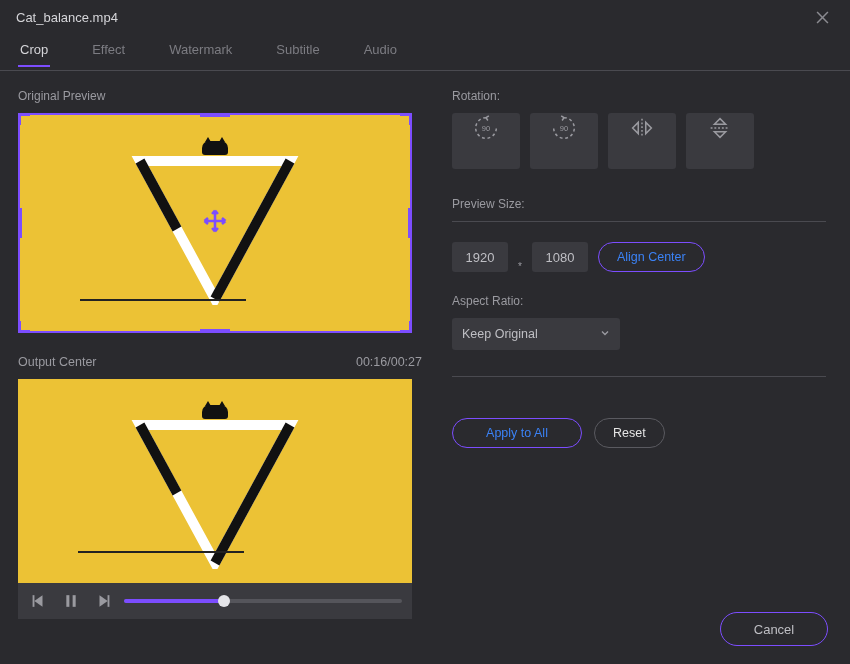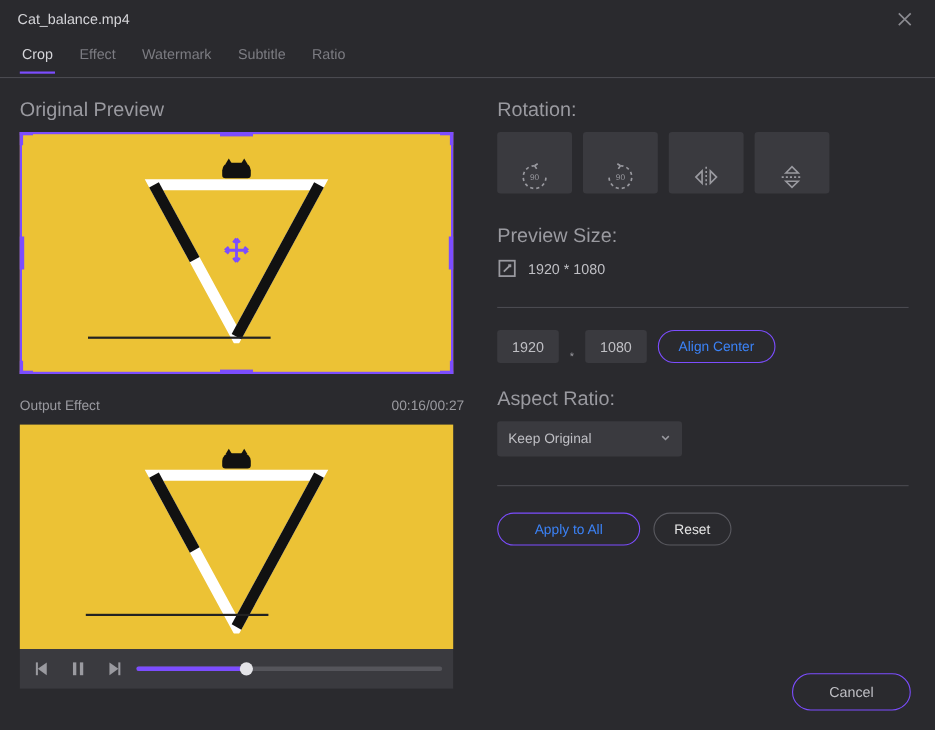--- a/index.html
+++ b/index.html
@@ -16,30 +16,30 @@
   }
   *{box-sizing:border-box;font-family:Segoe UI,Arial,sans-serif;}
   body{margin:0;background:#1c1c20;display:flex;justify-content:center;}
   .window{width:850px;height:664px;background:var(--bg);color:var(--text);display:flex;flex-direction:column;position:relative;}
   
   .titlebar{height:34px;display:flex;align-items:center;padding:14px 16px;font-size:13px;color:#d5d5d9;}
   .titlebar .spacer{flex:1;}
   .close-x{width:24px;height:24px;display:flex;align-items:center;justify-content:center;cursor:pointer;color:#8a8a90;}
   .close-x svg{width:13px;height:13px;}
   
-  .tabs{display:flex;gap:20px;padding:0 18px;height:30px;align-items:center;font-size:13px;}
+  .tabs{display:flex;gap:40px;padding:0 18px;height:30px;align-items:center;font-size:13px;}
   .tab{color:var(--text-dim);cursor:pointer;padding:4px 2px;position:relative;}
   .tab.active{color:#d5d5d9;}
   .tab.active::after{content:"";position:absolute;left:0;right:0;bottom:-6px;height:2px;background:var(--accent);}
   .tabline{height:1px;background:var(--border);margin:6px 0 0;}
   
   .main{flex:1;display:flex;}
   .left{width:440px;padding:18px;display:flex;flex-direction:column;}
   .right{flex:1;padding:18px 24px 18px 12px;display:flex;flex-direction:column;}
-  .section-label{font-size:18px;color:#9a9aa0;margin-bottom:10px;}
+  .section-label{font-size:12px;color:#9a9aa0;margin-bottom:10px;}
   
   .original-wrap{position:relative;width:394px;height:220px;border:2px solid var(--accent);background:var(--yellow);}
   .handle{position:absolute;background:var(--accent);}
   .h-top,.h-bot{width:30px;height:4px;left:calc(50% - 15px);} .h-top{top:-2px;} .h-bot{bottom:-2px;}
   .h-left,.h-right{width:4px;height:30px;top:calc(50% - 15px);} .h-left{left:-2px;} .h-right{right:-2px;}
   .corner{position:absolute;width:12px;height:12px;}
   .corner::before,.corner::after{content:"";position:absolute;background:var(--accent);}
   .corner::before{width:12px;height:3px;} .corner::after{width:3px;height:12px;}
   .c-tl{top:-2px;left:-2px;} .c-tr{top:-2px;right:-2px;} .c-bl{bottom:-2px;left:-2px;} .c-br{bottom:-2px;right:-2px;}
   .c-tr::after{right:0;} .c-br::before{bottom:0;} .c-br::after{right:0;bottom:0;} .c-bl::before{bottom:0;}
@@ -56,36 +56,36 @@
   .shadow-line{position:absolute;bottom:30px;left:60px;width:166px;height:2px;background:#222;}
   
   .playbar{height:36px;background:var(--panel);display:flex;align-items:center;padding:0 10px;gap:10px;}
   .pbtn{width:22px;height:22px;display:flex;align-items:center;justify-content:center;cursor:pointer;color:#9a9aa0;}
   .pbtn svg{width:14px;height:14px;fill:currentColor;}
   .track{flex:1;height:4px;background:#55555b;position:relative;border-radius:2px;}
   .track-fill{position:absolute;left:0;top:0;bottom:0;width:36%;background:var(--accent);border-radius:2px;}
   .track-thumb{position:absolute;left:36%;top:50%;transform:translate(-50%,-50%);width:12px;height:12px;border-radius:50%;background:#e4e4e8;}
   
   .rot-row{display:flex;gap:10px;margin-bottom:28px;}
-  .rot-btn{width:68px;height:56px;background:var(--panel);display:flex;align-items:flex-end;justify-content:center;cursor:pointer;border-radius:3px;}
+  .rot-btn{width:68px;height:56px;background:var(--panel);display:flex;align-items:flex-start;justify-content:center;cursor:pointer;border-radius:3px;}
   .rot-btn svg{width:30px;height:30px;stroke:#9a9aa0;fill:none;stroke-width:1.6;}
   .hr{height:1px;background:var(--border);margin:0 0 20px;}
   .size-row{display:flex;align-items:center;gap:10px;margin-bottom:26px;}
   .size-icon{width:18px;height:18px;}
   .size-icon svg{width:18px;height:18px;stroke:#9a9aa0;fill:none;stroke-width:1.6;}
   .size-text{font-size:13px;color:var(--text);}
   .crop-row{display:flex;align-items:flex-end;gap:10px;margin-bottom:22px;}
   .num-input{width:56px;height:30px;background:var(--panel);border:none;color:var(--text);text-align:center;font-size:13px;border-radius:3px;}
   .star{color:#9a9aa0;font-size:10px;}
   .pill{height:30px;padding:0 18px;border-radius:15px;display:inline-flex;align-items:center;justify-content:center;font-size:12.5px;cursor:pointer;background:transparent;}
   .pill-accent-outline{border:1.5px solid var(--accent);color:#3b82f6;}
   .pill-dim-outline{border:1.5px solid #5a5a60;color:#e5e5e5;}
   .select{width:168px;height:32px;background:var(--panel);border-radius:3px;display:flex;align-items:center;padding:0 10px;font-size:12.5px;color:var(--text);cursor:pointer;}
   .select .chev{margin-left:auto;}
-  .apply-row{display:flex;gap:12px;margin-top:4px;}
+  .apply-row{display:flex;gap:12px;margin-top:21px;}
   
   .footer{position:absolute;right:22px;bottom:18px;display:flex;gap:14px;}
   .ok-btn{width:108px;height:34px;border-radius:17px;background:var(--accent);color:#fff;display:flex;align-items:center;justify-content:center;font-size:13px;cursor:pointer;border:2px solid var(--orange);}
   .cancel-btn{width:108px;height:34px;border-radius:17px;border:1.5px solid var(--accent);color:var(--text);display:flex;align-items:center;justify-content:center;font-size:13px;cursor:pointer;}
 </style>
 </head>
 <body>
 
 <div class="window">
 
@@ -97,21 +97,21 @@
           <path d="M1 1 L11 11 M11 1 L1 11" stroke="currentColor" stroke-width="1.4"></path>
         </svg>
     </div>
   </div>
 
   <div class="tabs">
     <div class="tab active">Crop</div>
     <div class="tab">Effect</div>
     <div class="tab">Watermark</div>
     <div class="tab">Subtitle</div>
-    <div class="tab">Ratio</div>
+    <div class="tab">Audio</div>
   </div>
   <div class="tabline"></div>
 
   <div class="main">
 
     <div class="left">
       <div class="section-label">Original Preview</div>
 
       <div class="original-wrap">
 
@@ -132,21 +132,21 @@
         <div class="corner c-bl"></div>
         <div class="corner c-br"></div>
         <div class="crosshair">
           <svg viewBox="0 0 24 24">
               <path d="M12 3v18M3 12h18M12 3l-2.5 3M12 3l2.5 3M12 21l-2.5-3M12 21l2.5-3M3 12l3-2.5M3 12l3 2.5M21 12l-3-2.5M21 12l-3 2.5"></path>
             </svg>
         </div>
       </div>
 
       <div class="output-header">
-        <span>Output Effect</span>
+        <span>Output Center</span>
         <span>00:16/00:27</span>
       </div>
 
       <div class="output-frame">
         <div class="output-img">
           <svg class="triangle" width="170" height="150" viewBox="0 0 170 150">
             <path d="M10 6 H160 L85 144 Z" fill="none" stroke="#fff" stroke-width="10" stroke-linejoin="miter"></path>
             <path d="M160 6 L85 144" stroke="#111" stroke-width="10"></path>
             <path d="M10 6 L47 74" stroke="#111" stroke-width="10"></path>
           </svg>
@@ -207,29 +207,20 @@
         <div class="rot-btn">
           <svg viewBox="0 0 32 32">
               <path d="M6 16h20" stroke-dasharray="2 2"></path>
               <path d="M10 12l6-6 6 6z"></path>
               <path d="M10 20l6 6 6-6z"></path>
             </svg>
         </div>
       </div>
 
       <div class="section-label">Preview Size:</div>
-      <div class="size-row">
-        <span class="size-icon">
-          <svg viewBox="0 0 18 18">
-              <rect x="2" y="2" width="14" height="14"></rect>
-              <path d="M6 12l6-6M10 6h2v2"></path>
-            </svg>
-        </span>
-        <span class="size-text">1920 * 1080</span>
-      </div>
       <div class="hr"></div>
 
       <div class="crop-row">
         <input class="num-input" value="1920" style="">
         <span class="star">*</span>
         <input class="num-input" value="1080" style="">
         <div class="pill pill-accent-outline">Align Center</div>
       </div>
 
       <div class="section-label">Aspect Ratio:</div>

